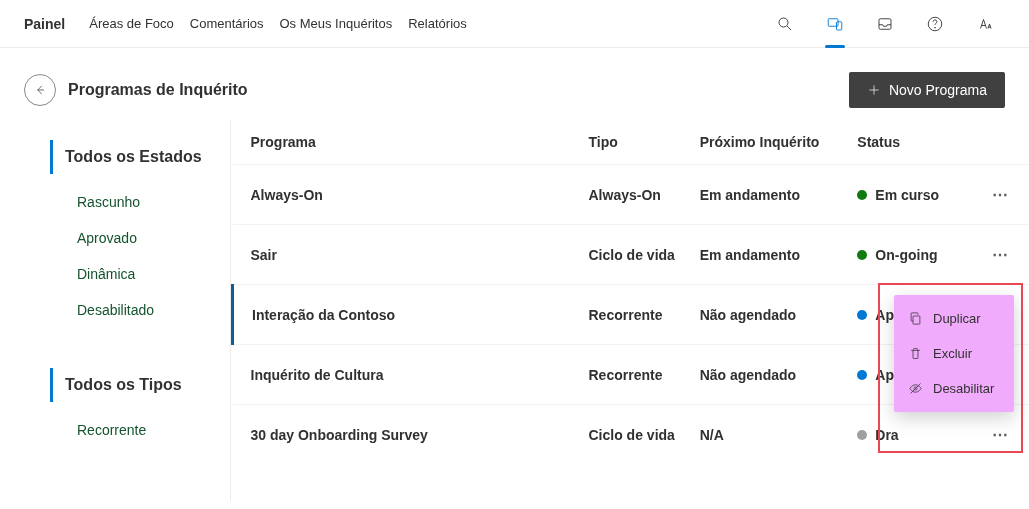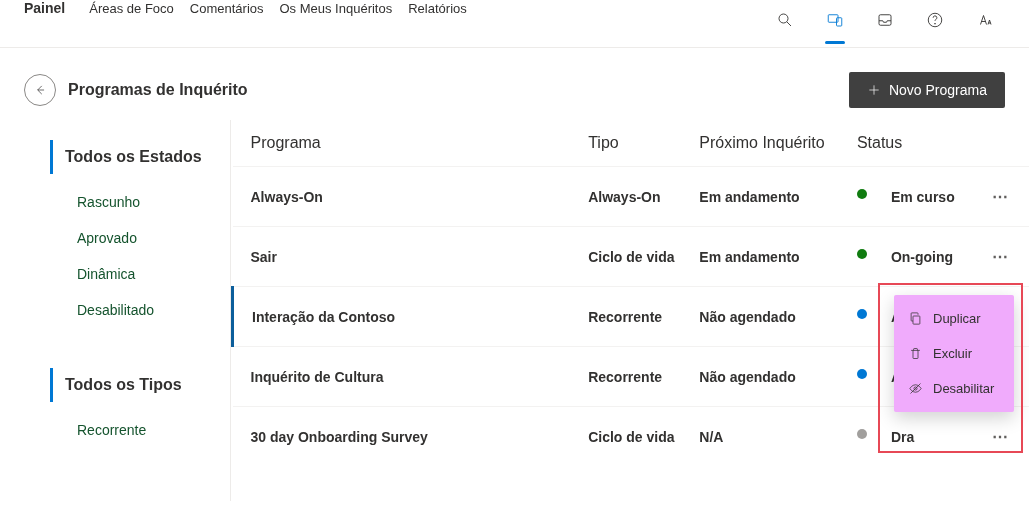--- a/index.html
+++ b/index.html
@@ -9,21 +9,21 @@
       color: #323130;
       background: #fff;
       width: 1029px;
       height: 509px;
       overflow: hidden;
     }
     
     
     .top-nav {
       display: flex;
-      align-items: flex-start;
+      align-items: center;
       height: 48px;
       padding: 0 24px;
       border-bottom: 1px solid #edebe9;
       justify-content: space-between;
     }
     .nav-left {
       display: flex;
       align-items: center;
       gap: 24px;
     }
@@ -149,40 +149,40 @@
       border-left: 1px solid #edebe9;
       overflow: visible;
       position: relative;
     }
     table {
       width: 100%;
       border-collapse: collapse;
     }
     th {
       text-align: left;
-      font-weight: 400;
-      font-size: 16px;
+      font-weight: 700;
+      font-size: 14px;
       color: #323130;
       padding: 14px 12px;
     }
     th:first-child { padding-left: 18px; }
     td {
       padding: 20px 12px;
       font-size: 14px;
       border-top: 1px solid #f3f2f1;
       font-weight: bold;
     }
     td:first-child { padding-left: 18px; }
     tr.selected {
       border-left: 3px solid #0C5E9B;
     }
     .status-cell {
       display: flex;
-      align-items: flex-start;
-      gap: 24px;
+      align-items: center;
+      gap: 8px;
     }
     .status-dot {
       width: 10px;
       height: 10px;
       border-radius: 50%;
     }
     .dot-green { background: #107c10; }
     .dot-blue { background: #0078d4; }
     .dot-gray { background: #a19f9d; }
     .more-btn {

